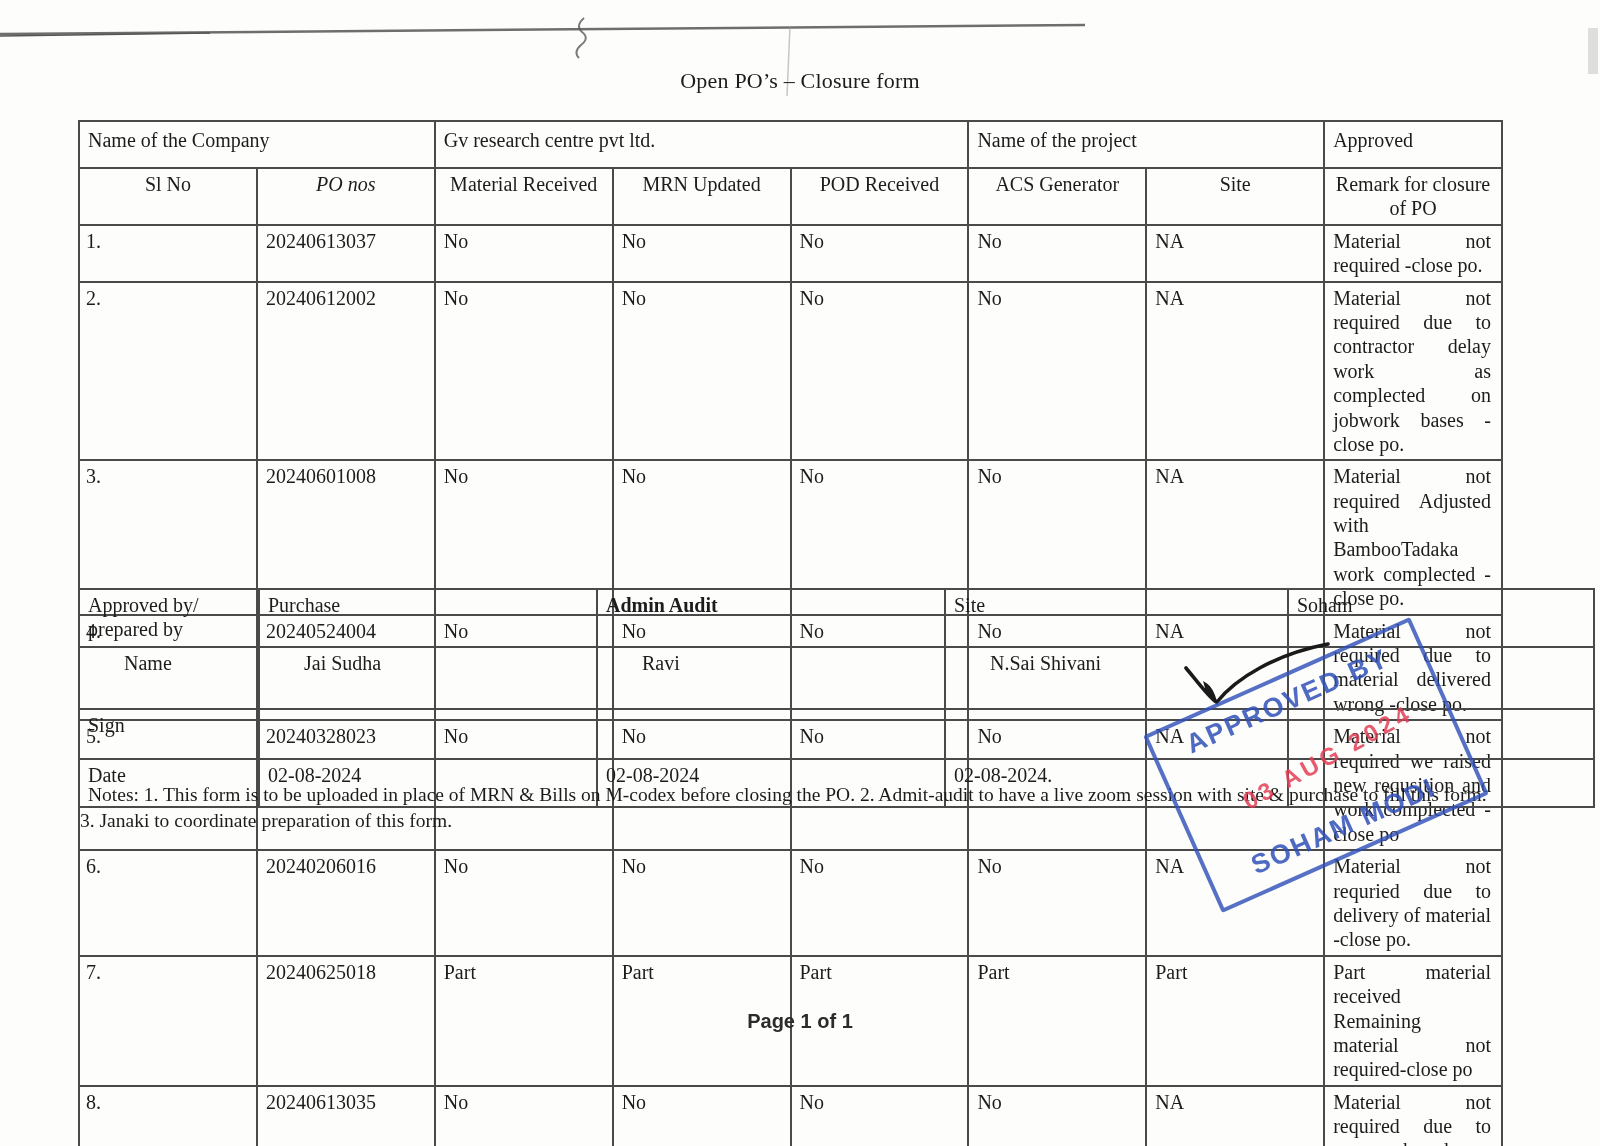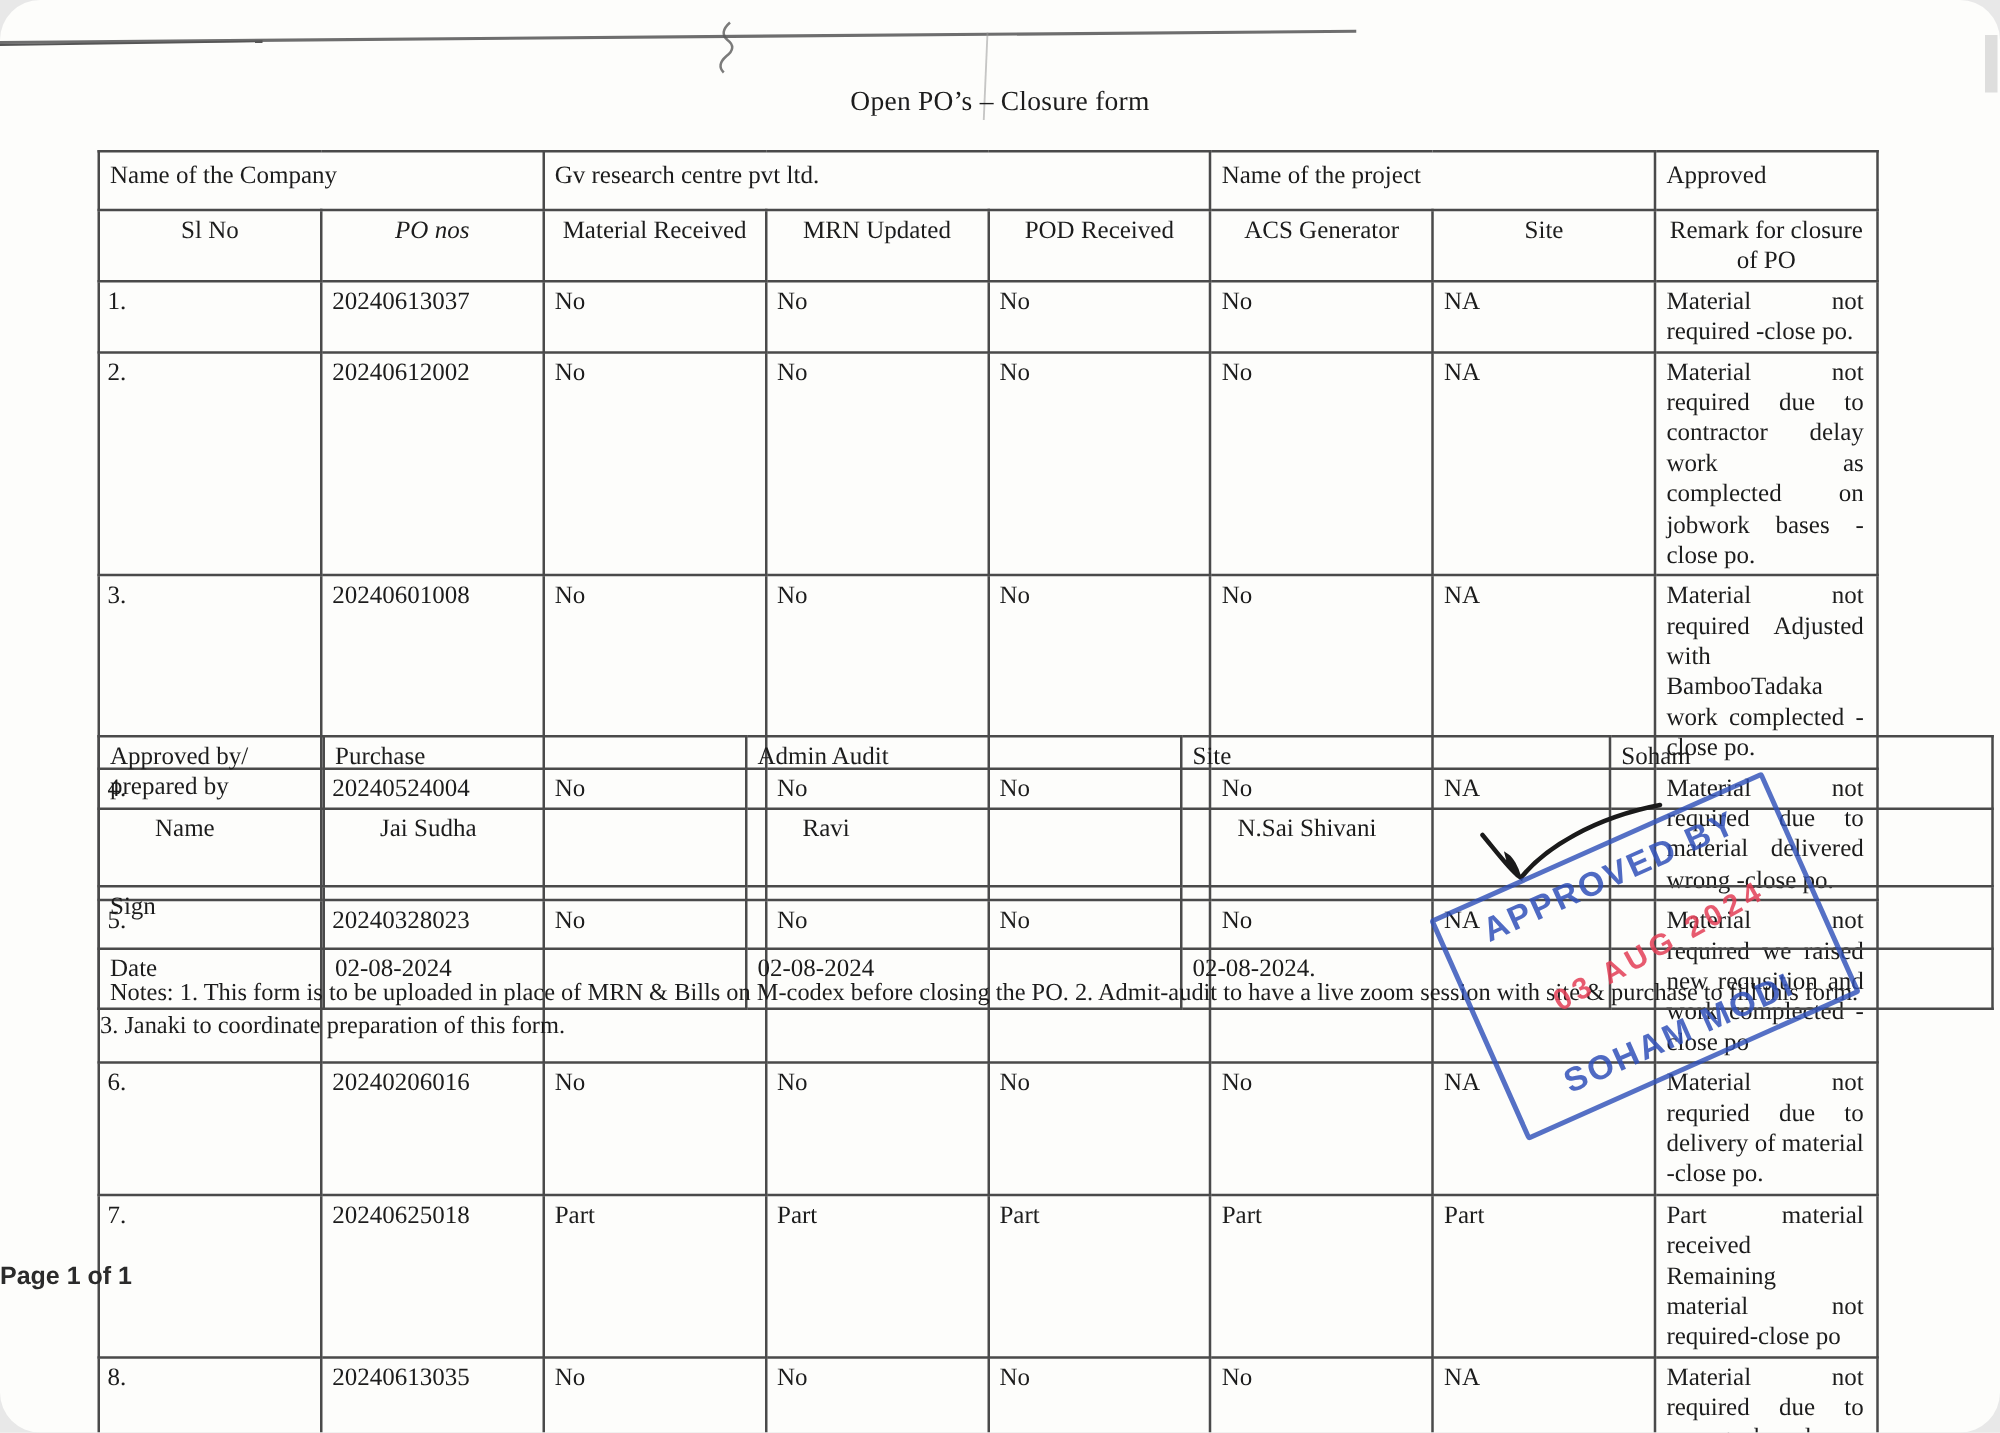--- a/index.html
+++ b/index.html
@@ -1,19 +1,19 @@
 <!DOCTYPE html>
 <html><head>
 <meta charset="utf-8">
 <style>
   html,body { margin:0; padding:0; background:#e8e8e8; }
   .page {
     position:relative; width:1600px; height:1146px;
     background:#fdfdfb; overflow:hidden;
-    font-family:"Liberation Serif", serif; color:#1c1c1c;border-radius:32px;
+    font-family:"Liberation Serif", serif; color:#1c1c1c;
   }
   .scan-artifacts { position:absolute; left:0; top:0; width:1600px; height:1146px; pointer-events:none; }
 
   .doc-title {
     position:absolute; left:0; right:0; top:68px;
     text-align:center; font-size:22px; letter-spacing:0.2px;
   }
 
   table { border-collapse:collapse; position:absolute; table-layout:fixed; }
   td, th { border:2px solid #4a4a4a; font-size:20px; font-weight:normal; vertical-align:top; padding:3px 8px; line-height:1.22; }
@@ -31,36 +31,36 @@
   .po-table .hdr1 td { height:36px; padding-top:6px; }
   .po-table .hdr2 td { text-align:center; height:46px; }
   .po-table td.ctr { text-align:left; }
   .po-table td.remark { text-align:justify; padding-right:10px; }
   .po-table td.slno { padding-left:6px; }
 
   
   .ap-table { left:78px; top:588px; width:1425px; }
   .ap-table .a-lbl { width:162px; }
   .ap-table .a-pur { width:320px; }
-  .ap-table .a-adm { width:330px; }
+  .ap-table .a-adm { width:330px;font-weight:bold; }
   .ap-table .a-sit { width:325px; }
   .ap-table .a-soh { width:288px; }
   .ap-table .r-hdr td  { height:50px; }
   .ap-table .r-name td { height:54px;padding-left:44px; }
   .ap-table .r-sign td { height:42px; }
   .ap-table .r-date td { height:40px; }
 
   .notes {
     position:absolute; left:80px; top:782px; width:1408px;
     font-size:19.5px; line-height:1.35; text-indent:8px;
   }
 
   .page-footer {
     position:absolute; left:0; right:0; top:1010px;
-    font-family:"Liberation Sans", sans-serif;
+    text-align:center; font-family:"Liberation Sans", sans-serif;
     font-size:20px; font-weight:600; color:#2b2b2b;
   }
 
   
   .stamp {
     position:absolute; left:1170px; top:668px; width:252px; height:168px;
     transform:rotate(-24deg); transform-origin:center;
     border:4px solid rgba(48,80,184,0.82); border-radius:3px;
     display:flex; flex-direction:column; align-items:center; justify-content:space-between;
     padding:8px 16px 10px 16px;

